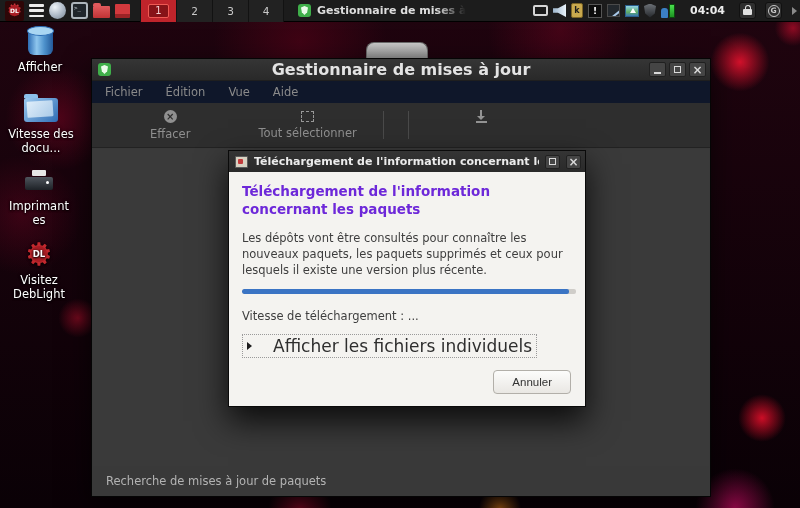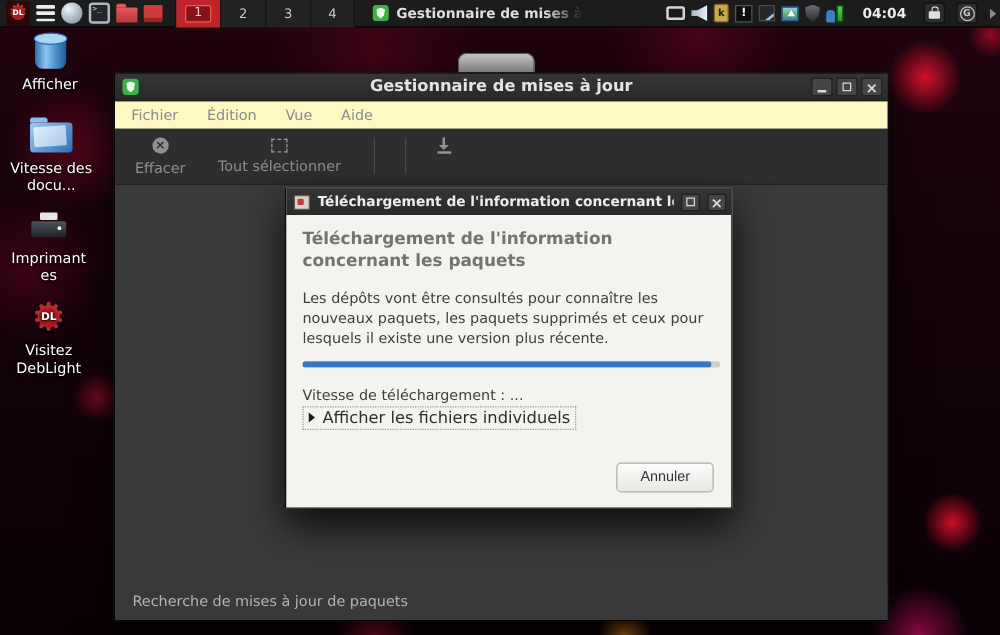--- a/index.html
+++ b/index.html
@@ -90,29 +90,29 @@
   .dl-big .gear { color:#c1282e; font-size:31px; line-height:1; }
   .dl-big .dl-core { position:absolute; width:16px; height:16px; background:#a81d24; border-radius:50%; }
   .dl-big .dl-txt { position:absolute; color:#fff; font-weight:bold; font-size:8.5px; }
   
   .handle { position:absolute; left:366px; top:42px; width:62px; height:16px; z-index:5;
     background:linear-gradient(#c9c9c9,#8e8e8e); border:1px solid #6a6a6a; border-bottom:none; border-radius:8px 8px 0 0; }
   
   .win { position:absolute; left:91px; top:58px; width:620px; height:439px; z-index:10;
     background:#393939; border:1px solid #050505; box-shadow:0 10px 26px rgba(0,0,0,.65); }
   .win-titlebar { height:22px; background:linear-gradient(#353535,#292929); border-bottom:1px solid #1f1f1f; display:flex; align-items:center; padding:0 4px 0 6px; position:relative; }
-  .win-title { position:absolute; left:0; right:0; text-align:center; font-weight:bold; font-size:13px; color:#e3e3e3; }
+  .win-title { position:absolute; left:0; right:0; text-align:center; font-weight:bold; font-size:16px; color:#e3e3e3; }
   .win-controls { margin-left:auto; display:flex; gap:3px; z-index:1; }
   .wbtn { width:17px; height:15px; background:#454545; border:1px solid #202020; border-radius:2px; display:flex; align-items:center; justify-content:center; }
   .g-min { width:7px; height:2px; background:#d9d9d9; margin-top:6px; }
   .g-max { width:7px; height:7px; border:1.5px solid #d9d9d9; }
   .g-close::before { content:"×"; color:#d9d9d9; font-size:12px; font-weight:bold; line-height:1; }
-  .menubar { height:22px; background:#fef9c3; display:flex; align-items:center; gap:23px; padding-left:13px; font-size:11.5px; color:#8a8a8a; }
+  .menubar { height:22px; background:#0f172a; display:flex; align-items:center; gap:23px; padding-left:13px; font-size:11.5px; color:#8a8a8a; }
   .toolbar { height:45px; background:#2e2e2e; display:flex; align-items:flex-start; padding:7px 0 0 16px; color:#8f8f8f; font-size:11.5px; border-bottom:1px solid #222; }
-  .titem { display:flex; flex-direction:column; align-items:center; gap:4px; margin-right:26px; }
+  .titem { display:flex; flex-direction:column; align-items:center; gap:4px; margin-right:26px;margin-left:42px; }
   .tsep { width:1px; height:28px; background:#4a4a4a; margin:1px 24px 0 0; }
   .icon-clear { width:13px; height:13px; border-radius:50%; background:#909090; position:relative; }
   .icon-clear::before { content:"×"; position:absolute; inset:0; color:#2d2d2d; font-size:10px; font-weight:bold; display:flex; align-items:center; justify-content:center; line-height:1; }
   .icon-selectall { width:13px; height:11px; border:1px dashed #999; margin-top:1px; }
   .icon-refresh { width:12px; height:12px; border:2px solid #939393; border-radius:50%; border-right-color:transparent; position:relative; }
   .icon-refresh::after { content:""; position:absolute; right:-4px; top:-2px; border-top:3px solid transparent; border-bottom:3px solid transparent; border-left:5px solid #939393; transform:rotate(-50deg); }
   .icon-install { width:13px; height:13px; position:relative; }
   .icon-install .stem { position:absolute; left:5.5px; top:0; width:2px; height:6px; background:#939393; }
   .icon-install .head { position:absolute; left:2.5px; top:6px; border-left:4px solid transparent; border-right:4px solid transparent; border-top:4px solid #939393; }
   .icon-install .base { position:absolute; left:1px; bottom:0; width:11px; height:2px; background:#939393; }
@@ -120,26 +120,26 @@
   .statusbar { position:absolute; left:0; right:0; bottom:0; height:30px; display:flex; align-items:center; padding-left:14px; font-size:11.5px; color:#b3b3b3; background:#393939; }
   
   .dlg { position:absolute; left:228px; top:150px; width:358px; height:257px; z-index:30;
     background:#f4f3f0; border:1px solid #0a0a0a; box-shadow:0 14px 30px rgba(0,0,0,.8); }
   .dlg-titlebar { height:21px; background:linear-gradient(#343434,#2a2a2a); display:flex; align-items:center; padding:0 4px 0 6px; gap:6px; }
   .dlg-title { font-weight:bold; font-size:11px; color:#ececec; white-space:nowrap; overflow:hidden; flex:1; }
   .dbtn { width:15px; height:14px; background:#454545; border:1px solid #202020; border-radius:2px; display:flex; align-items:center; justify-content:center; flex:0 0 auto; }
   .pkg-icon { width:13px; height:12px; position:relative; background:#d9d2c2; border:1px solid #5a5a5a; border-radius:1px; flex:0 0 auto; }
   .pkg-icon::after { content:""; position:absolute; left:2px; top:2px; width:5px; height:5px; background:#c23b3b; border-radius:1px; }
   .dlg-body { position:relative; height:235px; padding:11px 13px; }
-  .dlg-heading { font-weight:bold; font-size:13.5px; color:#737373; width:322px; line-height:1.3; }
+  .dlg-heading { font-weight:bold; font-size:13.5px; color:#6d28d9; width:322px; line-height:1.3; }
   .dlg-text { margin-top:12px; font-size:11.5px; color:#3e3e3e; line-height:1.4; width:340px; }
   .progress-track { margin-top:11px; width:334px; height:5px; background:#cfcdc9; border-radius:2px; overflow:hidden; }
   .progress-fill { height:100%; background:#3a74c4; border-radius:2px; }
   .speed { margin-top:15px; font-size:11.5px; color:#3e3e3e; }
-  .expander { margin-top:0; display:inline-flex; align-items:center; gap:6px; font-size:13px; color:#2e2e2e; border:1px dotted #9a9a9a; padding:1px 4px; }
+  .expander { margin-top:11px; display:inline-flex; align-items:center; gap:21px; font-size:17px; color:#2e2e2e; border:1px dotted #9a9a9a; padding:1px 4px; }
   .tri { width:0; height:0; border-left:5px solid #1c1c1c; border-top:4px solid transparent; border-bottom:4px solid transparent; }
   .cancel-btn { position:absolute; right:14px; bottom:13px; padding:5px 18px; font-size:11.5px; color:#333;
     background:linear-gradient(#fcfcfb,#e9e7e3); border:1px solid #b2afa9; border-radius:4px; }
 </style>
 </head>
 <body>
 
 <div class="wallpaper"></div>
 
 <div class="panel">

